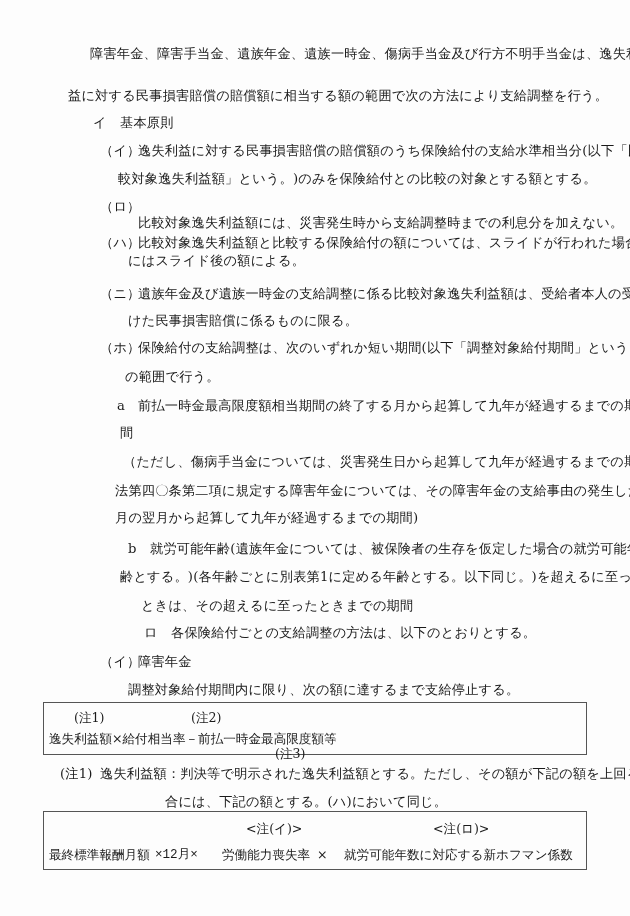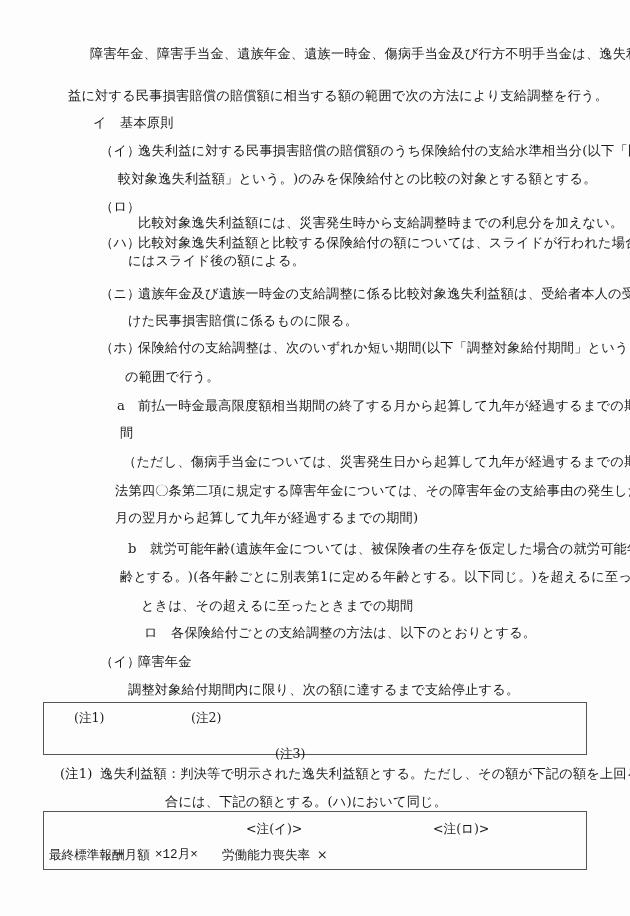--- a/index.html
+++ b/index.html
@@ -54,28 +54,30 @@
 
   <div class="line" style="left:96px; top:625px;margin-left:48px;">ロ　各保険給付ごとの支給調整の方法は、以下のとおりとする。</div>
   <div class="line" style="left:100px; top:654px;">（イ）</div>
   <div class="line" style="left:138px; top:654px;">障害年金</div>
   <div class="line" style="left:128px; top:682px;">調整対象給付期間内に限り、次の額に達するまで支給停止する。</div>
 
   <div class="box" style="left:43px; top:702px; width:542px; height:51px;">
     <div class="boxline" style="left:30px; top:7px;">(注1)</div>
     <div class="boxline" style="left:102px; top:7px;margin-left:45px;">(注2)</div>
     <div class="boxline" style="left:231px; top:7px;margin-top:36px;">(注3)</div>
+    <div class="boxline" style="left:5px; top:28px;">逸失利益額×給付相当率－前払一時金最高限度額等</div>
   </div>
 
   <div class="line" style="left:60px; top:766px;">(注1)</div>
   <div class="line" style="left:100px; top:766px;">逸失利益額：判決等で明示された逸失利益額とする。ただし、その額が下記の額を上回る場</div>
   <div class="line" style="left:165px; top:794px;">合には、下記の額とする。(ハ)において同じ。</div>
 
   <div class="box" style="left:43px; top:811px; width:542px; height:57px;">
     <div class="boxline" style="left:202px; top:9px;">&lt;注(イ)&gt;</div>
     <div class="boxline" style="left:389px; top:9px;">&lt;注(ロ)&gt;</div>
     <div class="boxline" style="left:5px; top:35px;">最終標準報酬月額</div>
     <div class="boxline" style="left:111px; top:35px;font-family:Liberation Mono, monospace;">×12月×</div>
     <div class="boxline" style="left:178px; top:35px;">労働能力喪失率</div>
     <div class="boxline" style="left:273px; top:35px;">×</div>
+    <div class="boxline" style="left:300px; top:35px;">就労可能年数に対応する新ホフマン係数</div>
   </div>
 
 </div>
 
 </body></html>

